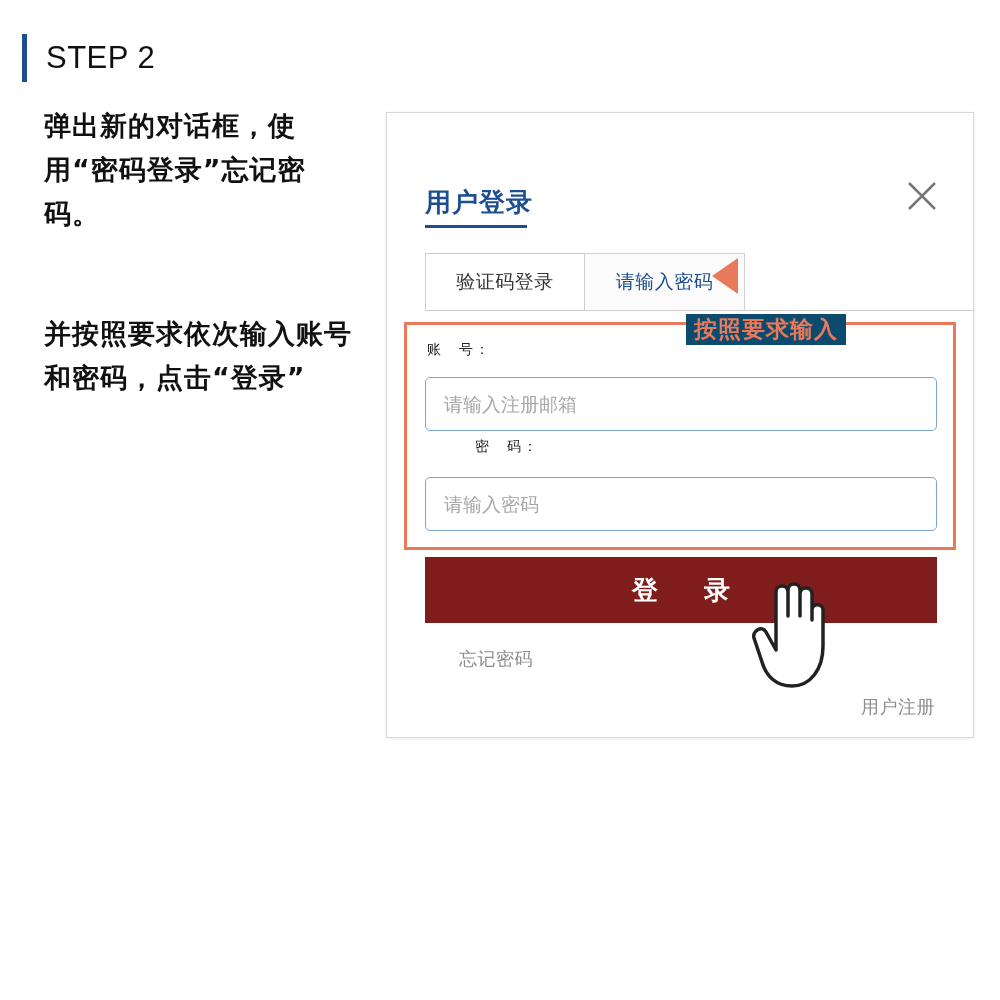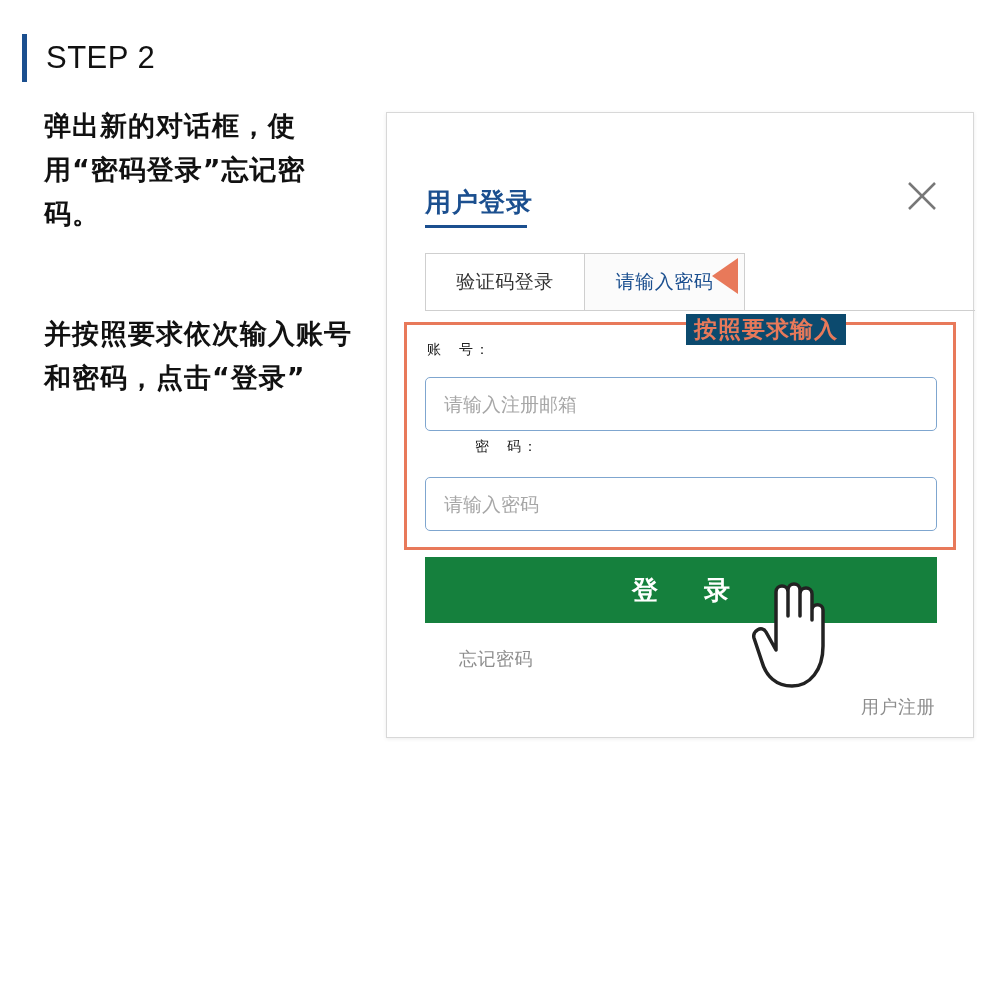--- a/index.html
+++ b/index.html
@@ -170,21 +170,21 @@
   .input::placeholder { color: #a7a7a7; }
   .input-account { top: 264px; }
   .input-password { top: 364px; }
 
   .login-button {
     position: absolute;
     left: 38px;
     top: 444px;
     width: 512px;
     height: 66px;
-    background: #15803d;
+    background: #7f1d1d;
     color: #ffffff;
     border: none;
     font-size: 26px;
     font-weight: bold;
     letter-spacing: 10px;
     text-indent: 10px;
     font-family: Liberation Mono, monospace;
     cursor: pointer;
   }
   .link {

